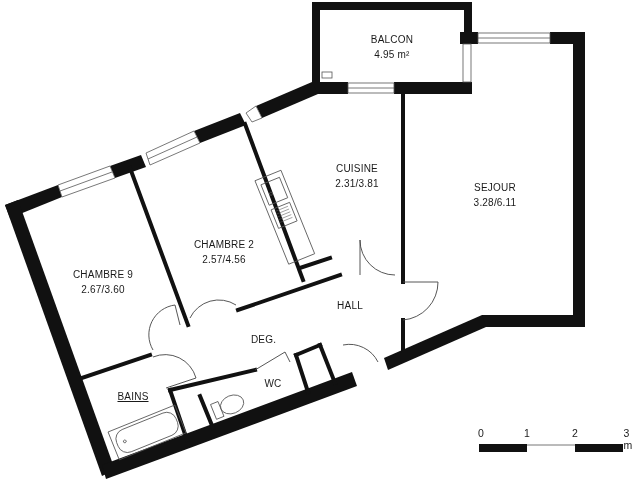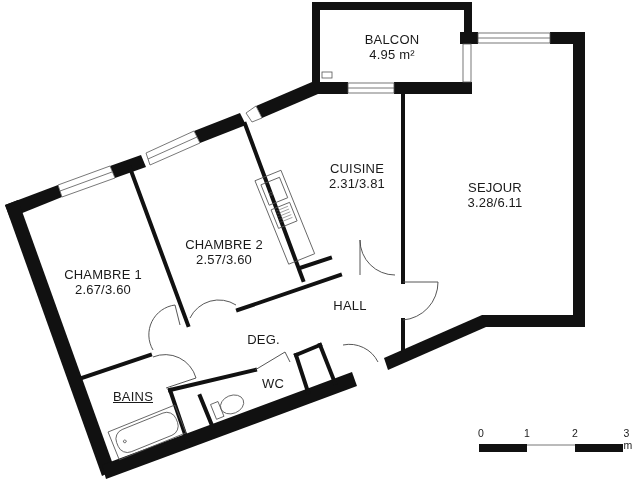--- a/index.html
+++ b/index.html
@@ -1,18 +1,18 @@
 <!DOCTYPE html>
 <html><head>
 <meta charset="utf-8">
 <style>
   html, body { margin: 0; padding: 0; background: #ffffff; }
   body { width: 640px; height: 479px; overflow: hidden; position: relative; font-family: "Liberation Sans", "DejaVu Sans", sans-serif; }
   #plan { position: absolute; left: 0; top: 0; width: 640px; height: 479px; }
-  .lbl { position: absolute; text-align: center; color: #1a1a1a; font-size: 13px; line-height: 15px; letter-spacing: 0.2px; white-space: nowrap; transform: translate(-50%, 0); }
+  .lbl { position: absolute; text-align: center; color: #1a1a1a; font-size: 10px; line-height: 15px; letter-spacing: 0.2px; white-space: nowrap; transform: translate(-50%, 0); }
   .lbl span { display: block; }
   .scale-lbl { position: absolute; font-size: 10.5px; color: #1a1a1a; transform: translateX(-50%); }
 </style>
 </head>
 <body>
 
 <svg id="plan" viewBox="0 0 640 479" xmlns="http://www.w3.org/2000/svg">
   <g fill="#111" stroke="none">
 
     <rect x="312" y="2" width="160" height="8"></rect>
@@ -112,24 +112,24 @@
 <div class="lbl" style="left:357px; top:161px;">
   <span>CUISINE</span>
   <span>2.31/3.81</span>
 </div>
 <div class="lbl" style="left:495px; top:180px;">
   <span>SEJOUR</span>
   <span>3.28/6.11</span>
 </div>
 <div class="lbl" style="left:224px; top:237px;">
   <span>CHAMBRE 2</span>
-  <span>2.57/3.60</span>
+  <span>2.57/4.56</span>
 </div>
 <div class="lbl" style="left:103px; top:267px;">
-  <span>CHAMBRE 1</span>
+  <span>CHAMBRE 9</span>
   <span>2.67/3.60</span>
 </div>
 <div class="lbl" style="left:350px; top:298px;text-align:right;">
   <span>HALL</span>
 </div>
 <div class="lbl" style="left:253px; top:332px;padding-left:21px;">
   <span>DEG.</span>
 </div>
 <div class="lbl" style="left:133px; top:389px;text-decoration:underline;">
   <span>BAINS</span>

